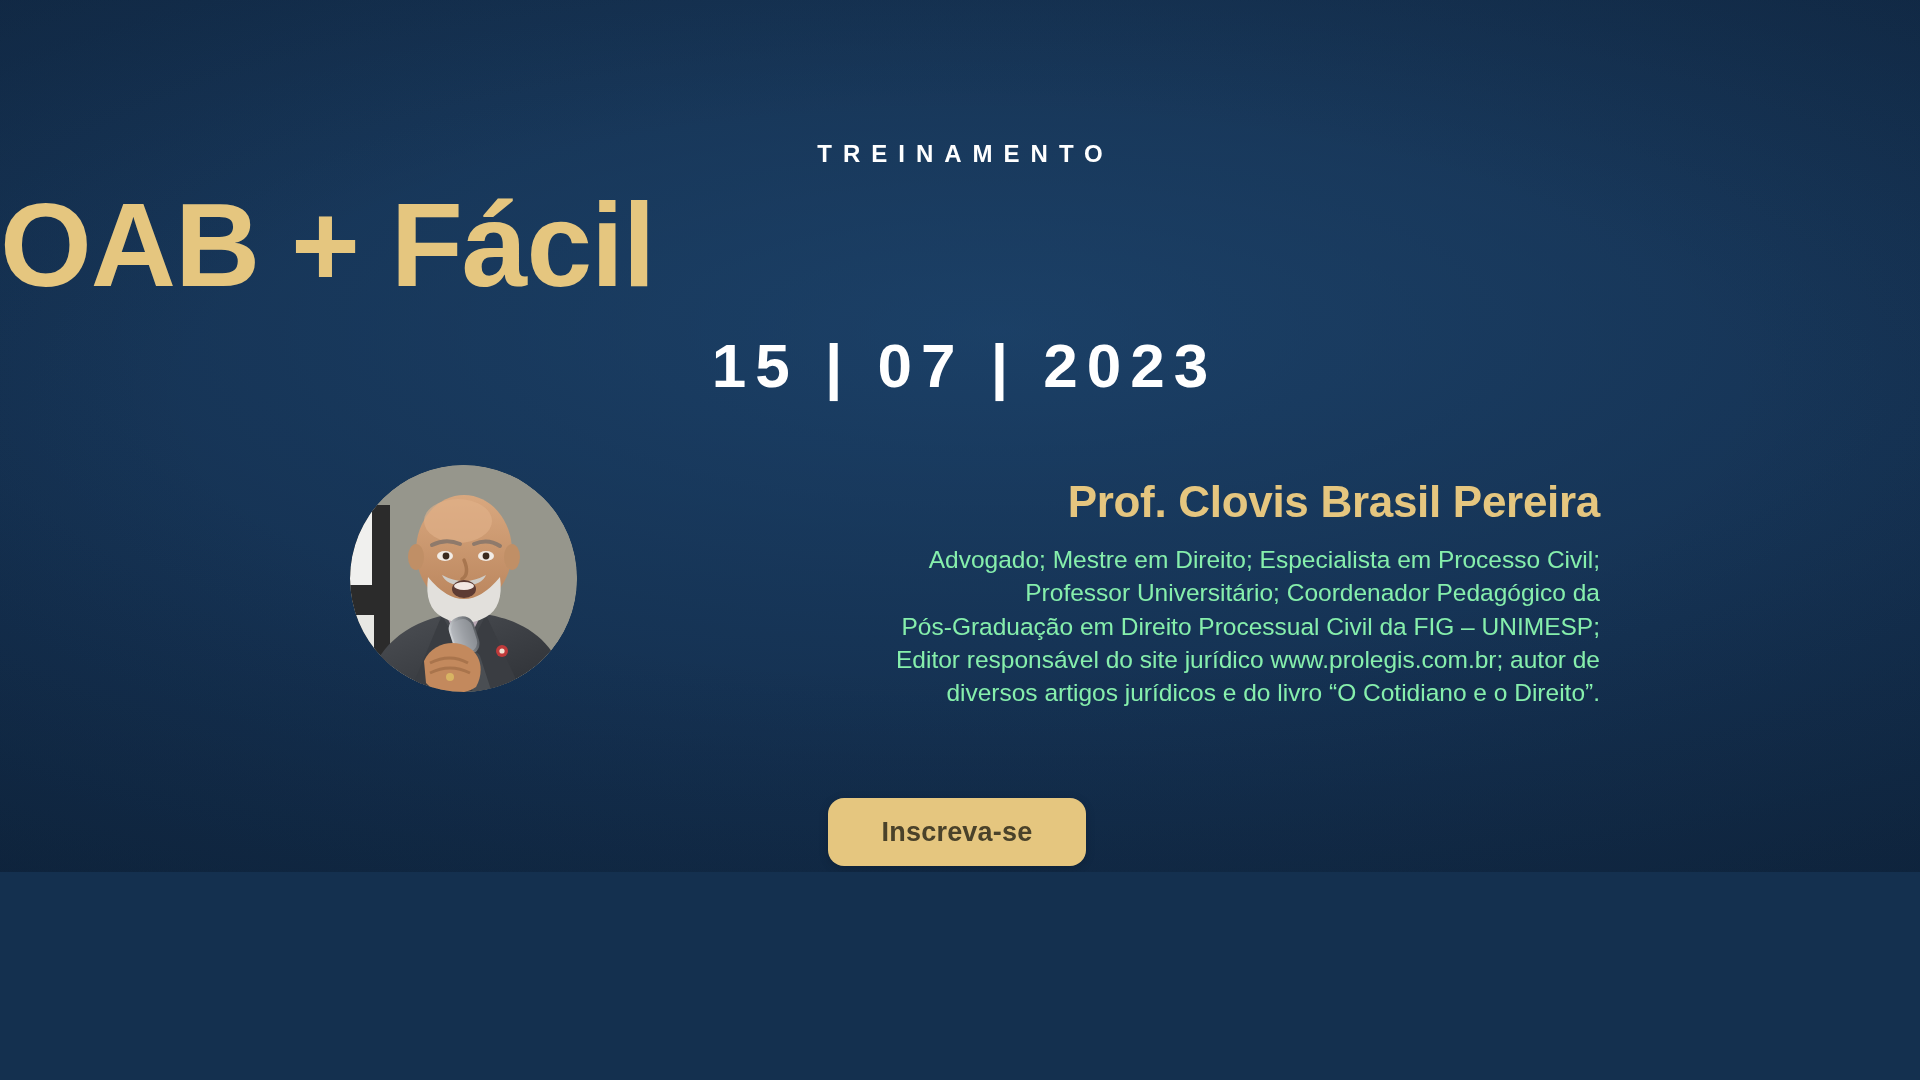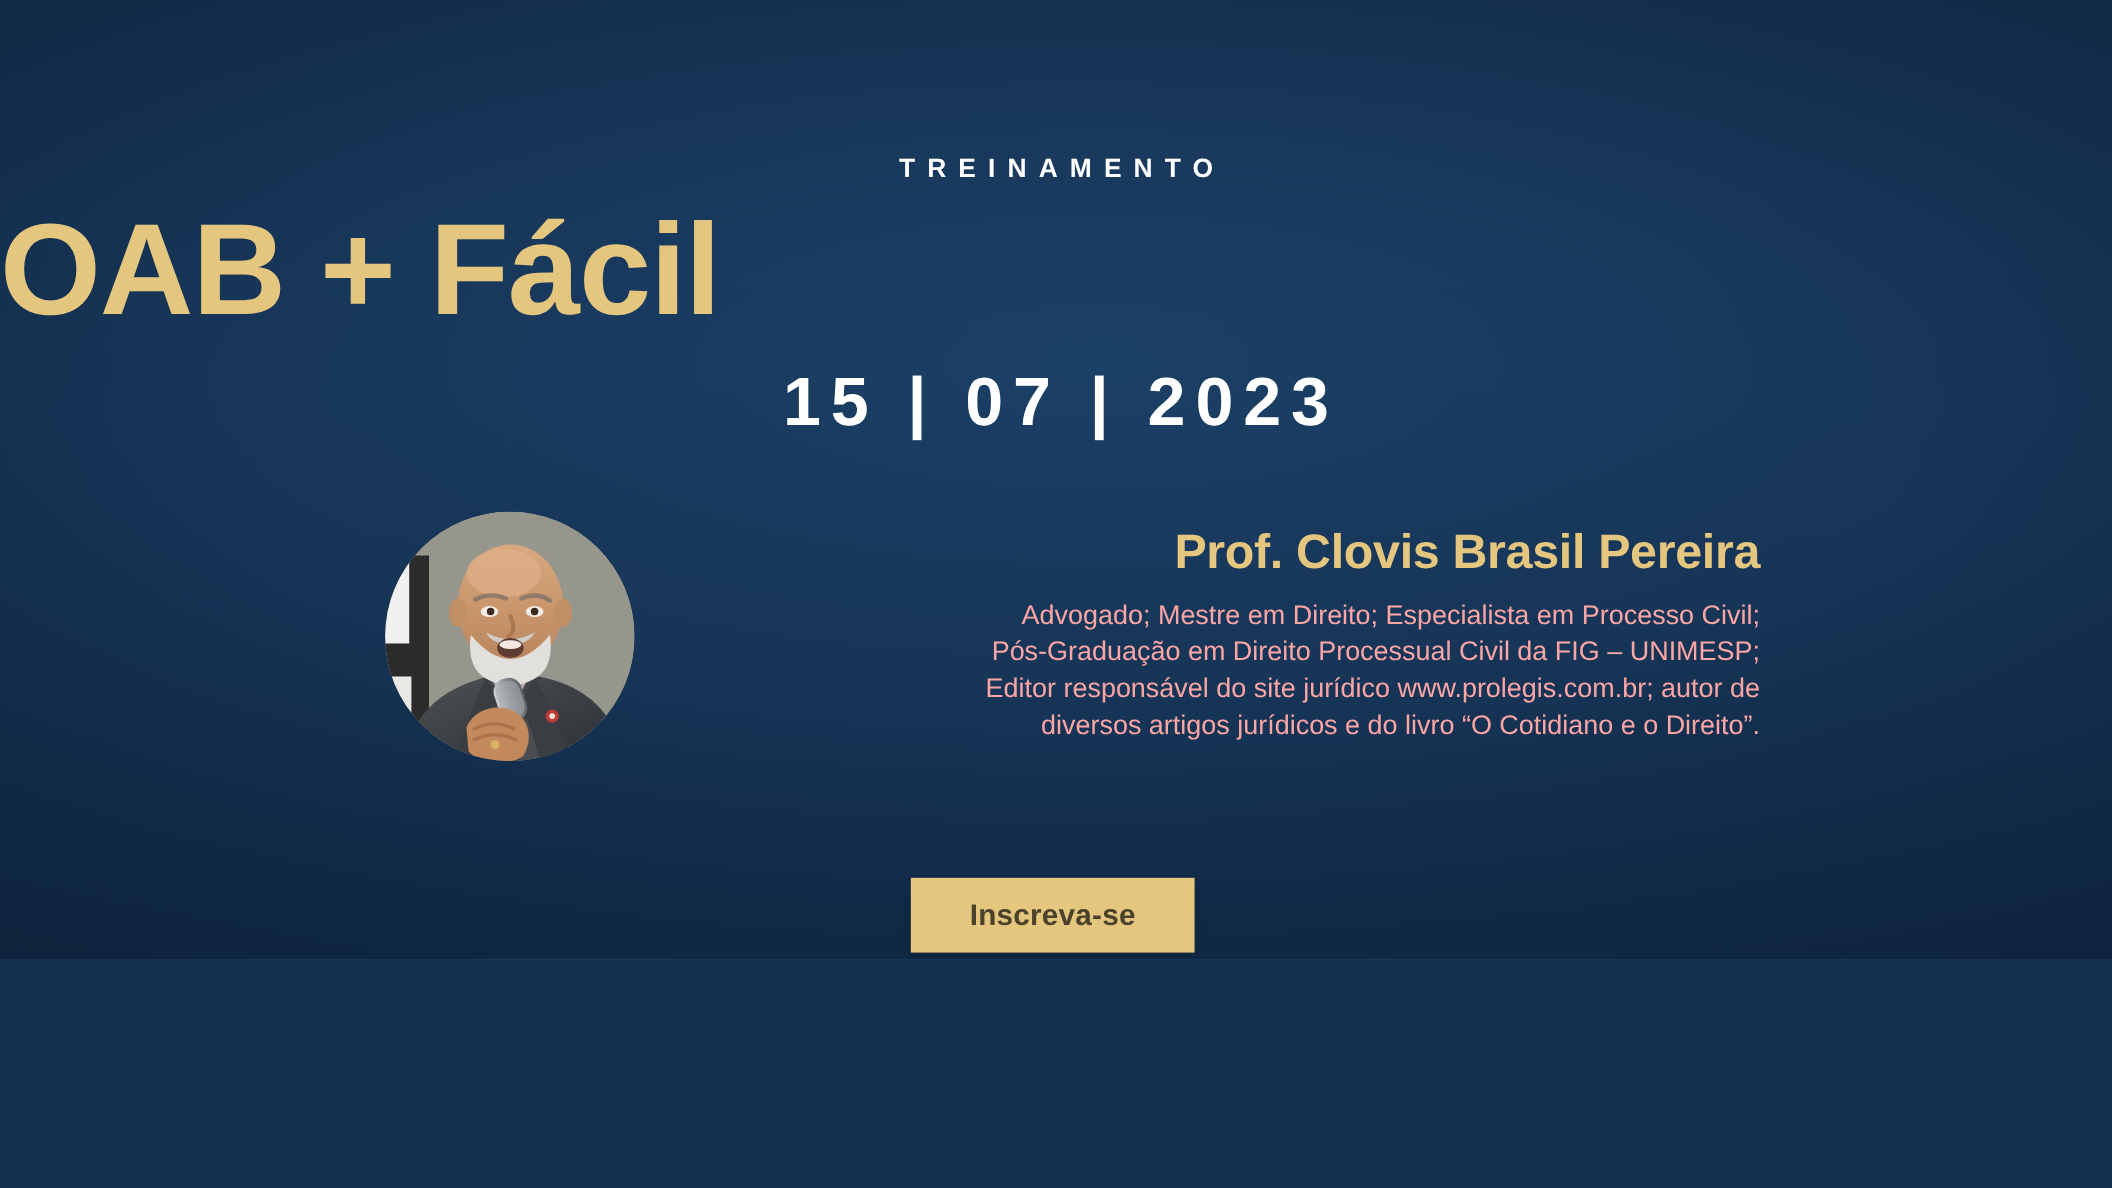--- a/index.html
+++ b/index.html
@@ -99,35 +99,35 @@
   .speaker-name {
     color:#e5c67f;
     font-size:44px;
     font-weight:700;
     letter-spacing:-0.3px;
     margin-bottom:16px;
     white-space:nowrap;
   }
 
   .speaker-bio {
-    color:#fca5a5;
+    color:#86efac;
     font-size:24.5px;
     line-height:1.36;
     font-weight:400;
   }
   .speaker-bio .ln { display:block; white-space:nowrap; }
 
   
   .cta {
     position:absolute;
     left:828px; top:798px;
     width:258px; height:68px;
     background:#e5c67f;
     border:none;
-    border-radius:0;
+    border-radius:16px;
     color:#4a422a;
     font-family:"Liberation Sans", sans-serif;
     font-size:27px;
     font-weight:700;
     letter-spacing:0.2px;
     cursor:pointer;
     box-shadow:0 2px 10px rgba(0,0,0,0.18);
   }
 </style>
 </head>
@@ -297,20 +297,21 @@
             <circle cx="152" cy="186" r="2.6" fill="#f0e4d4"></circle>
           </g>
         </svg>
       </div>
 
       <div class="speaker-text">
         <div class="speaker-name">Prof. Clovis Brasil Pereira</div>
 
         <div class="speaker-bio">
           <span class="ln">Advogado; Mestre em Direito; Especialista em Processo Civil;</span>
+          <span class="ln">Professor Universitário; Coordenador Pedagógico da</span>
           <span class="ln">Pós-Graduação em Direito Processual Civil da FIG – UNIMESP;</span>
           <span class="ln">Editor responsável do site jurídico www.prolegis.com.br; autor de</span>
           <span class="ln">diversos artigos jurídicos e do livro “O Cotidiano e o Direito”.</span>
         </div>
       </div>
     </div>
 
     <button class="cta">Inscreva-se</button>
   </div>
 </div>

